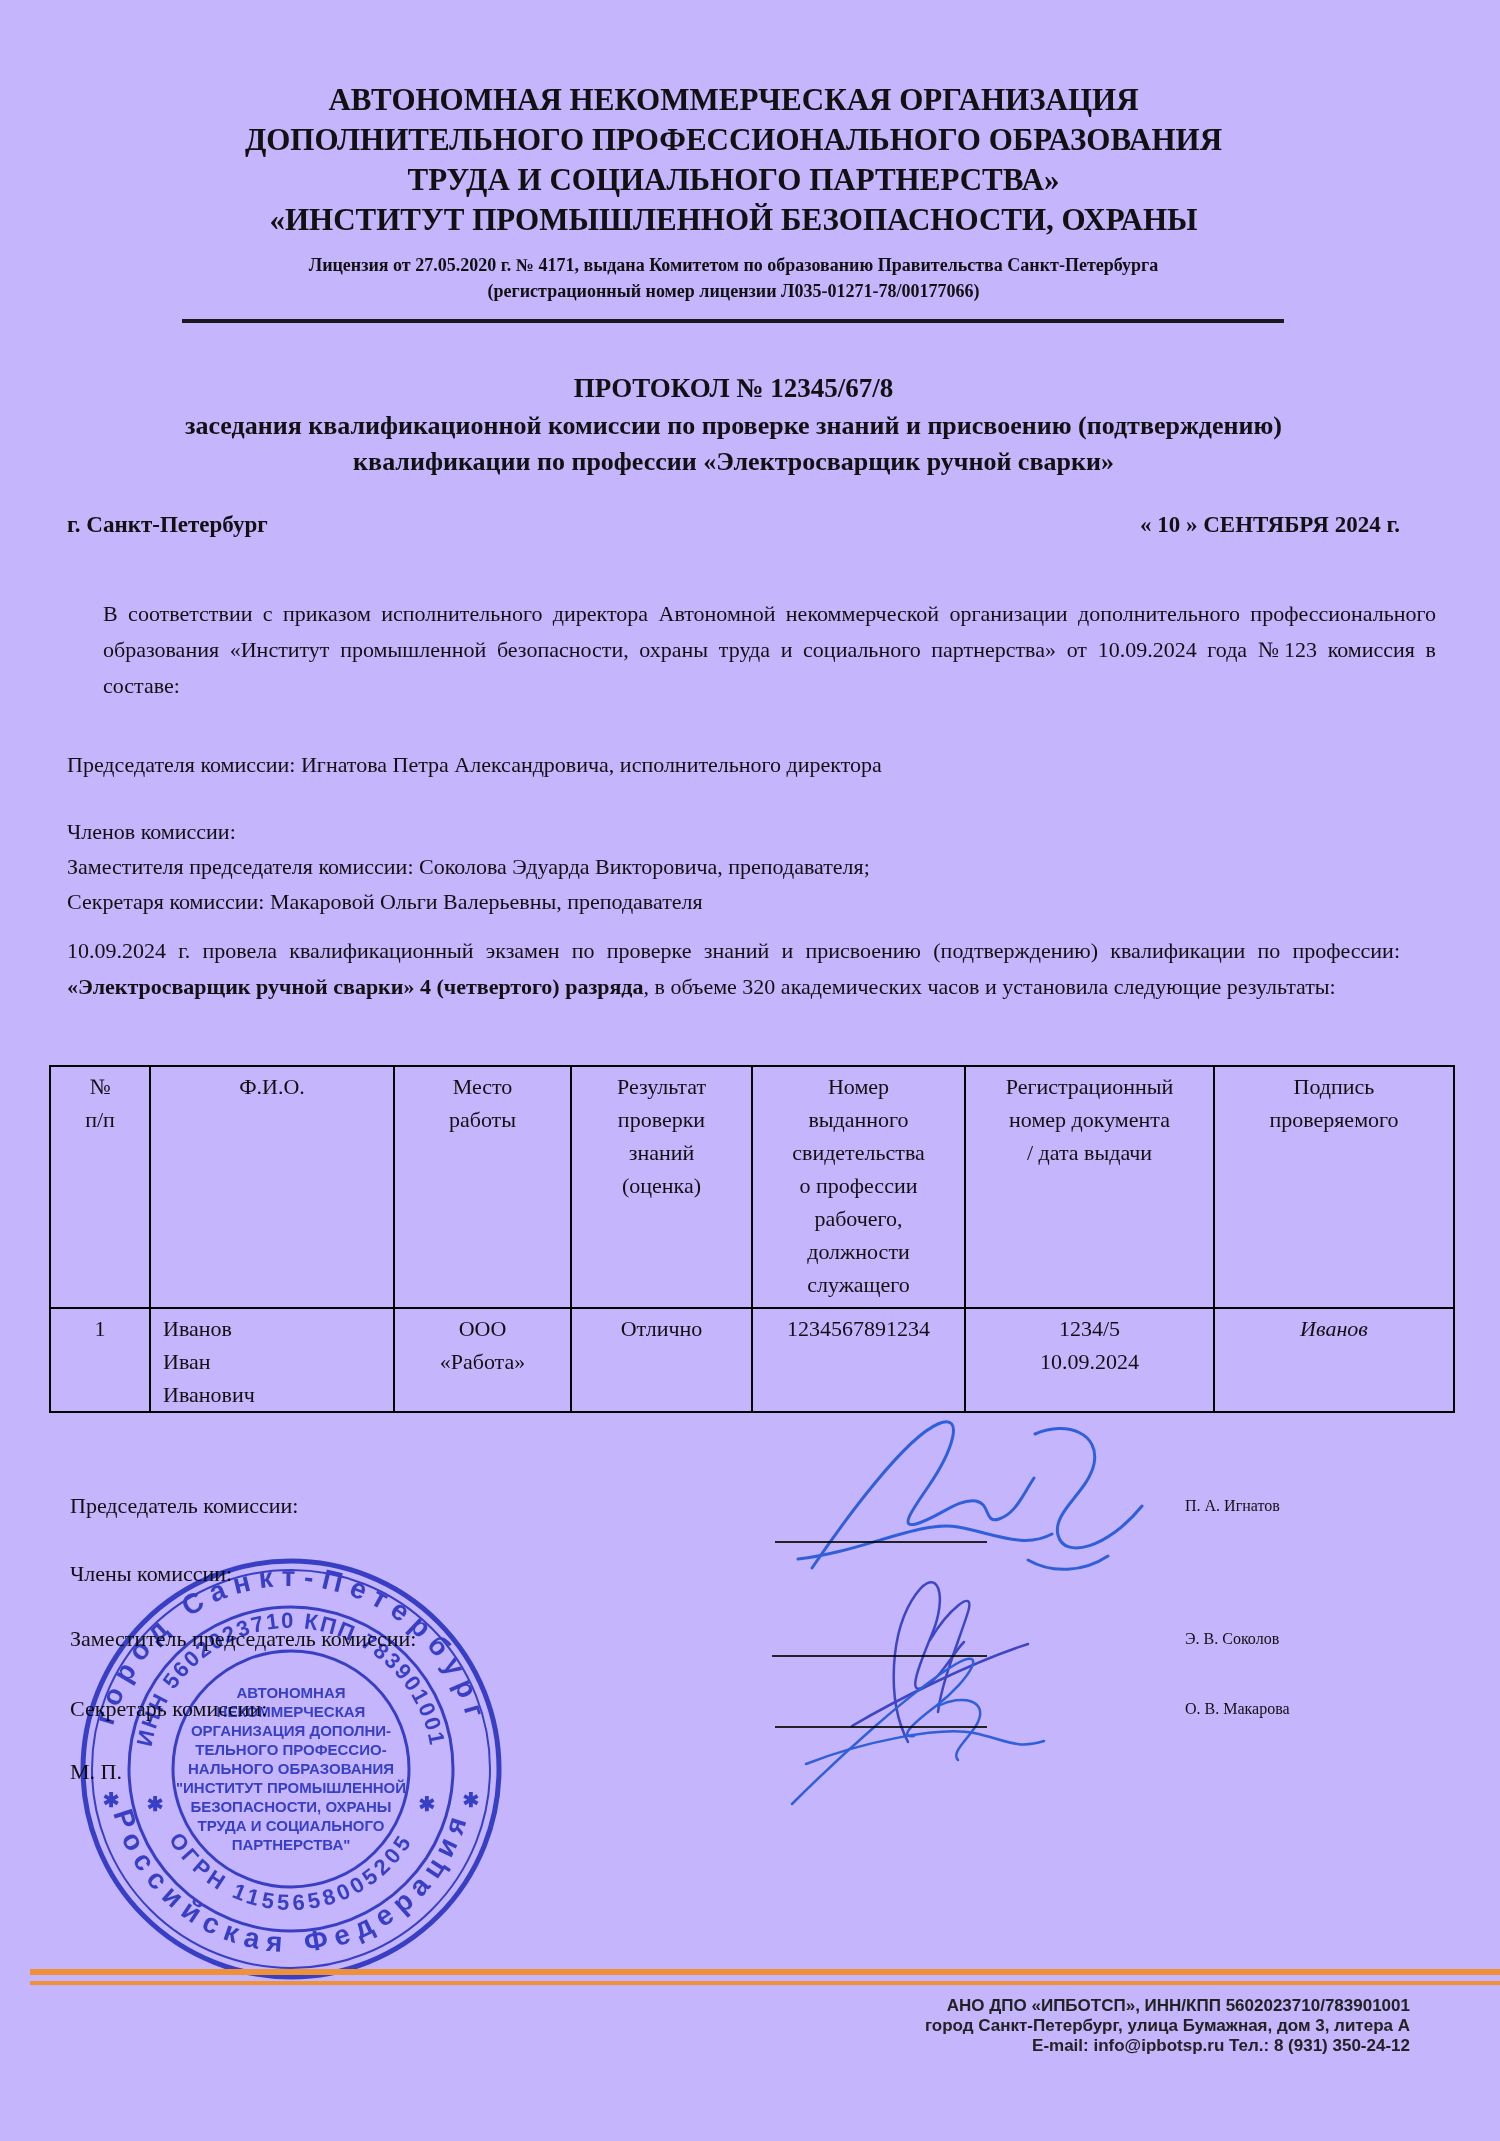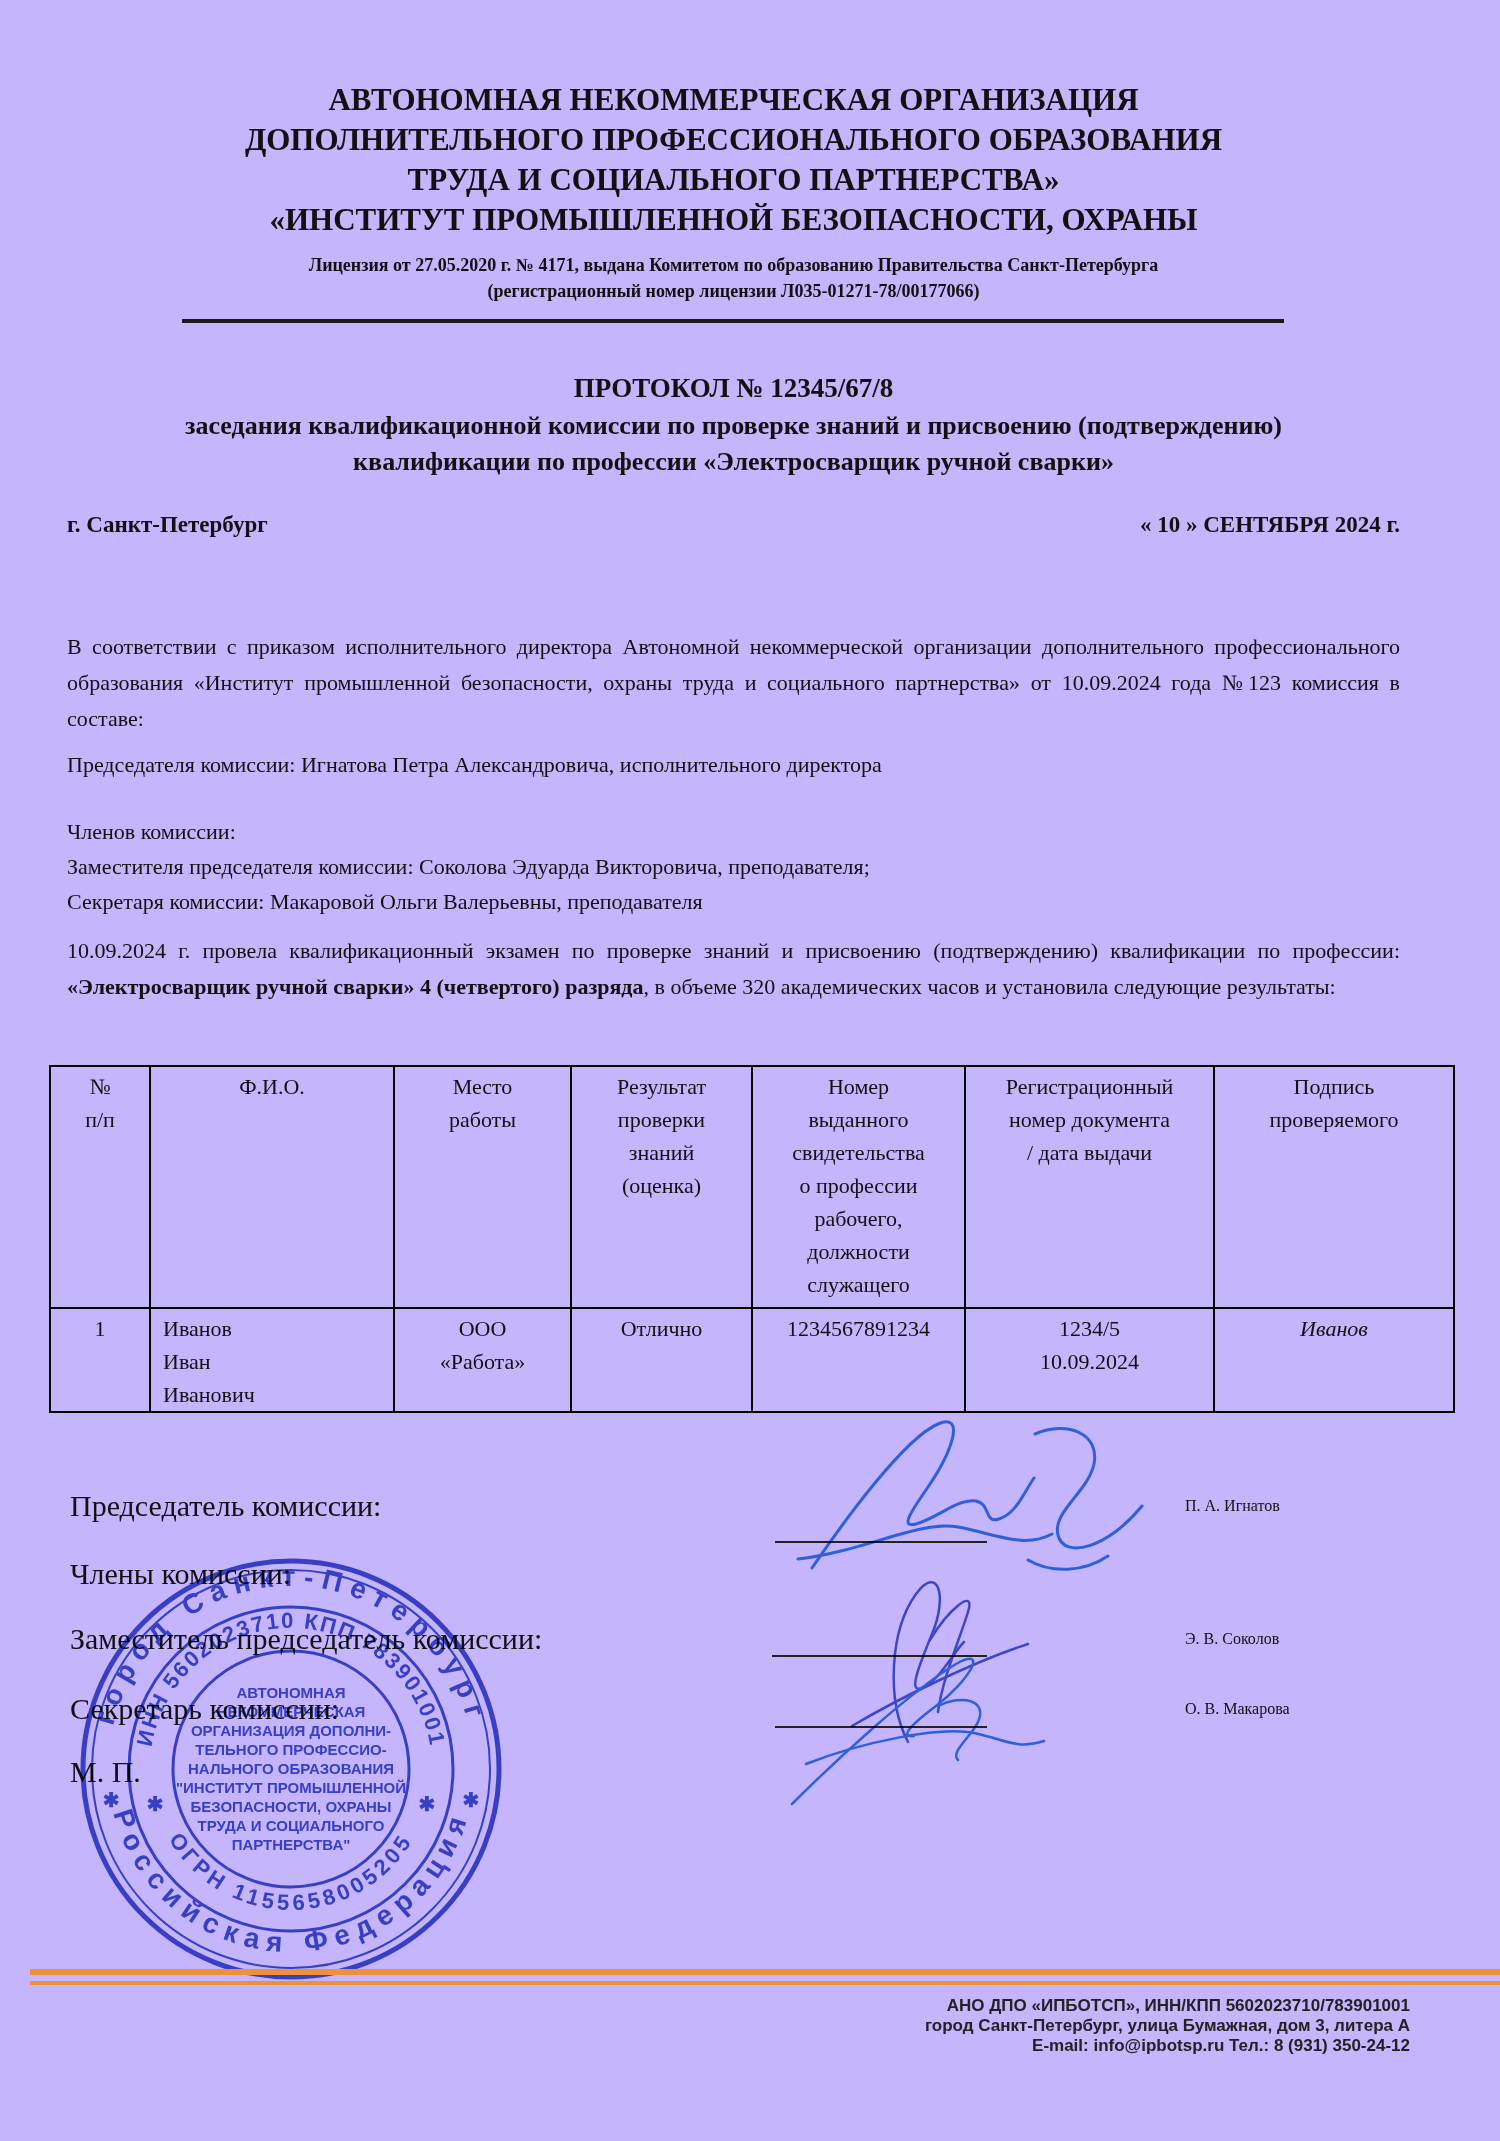--- a/index.html
+++ b/index.html
@@ -28,21 +28,21 @@
   
   .qtable{position:absolute;left:49px;top:1065px;border-collapse:collapse;table-layout:fixed;width:1404px;
           font-size:22px;line-height:33px;}
   .qtable td{border:2px solid #000;vertical-align:top;text-align:center;padding:3px 4px 0 4px;}
   .qtable .hrow td{height:237px;}
   .qtable .drow td{height:95px;}
   .qtable td.fio{text-align:left;padding-left:12px;}
   .qtable td.sig{font-style:italic;}
 
   
-  .slabel{left:70px;font-size:30px;line-height:27px;text-align:right;}
+  .slabel{left:70px;font-size:22px;line-height:27px;text-align:right;}
   .sname{left:1185px;font-size:16px;line-height:27px;}
   .sigline{height:2px;background:#222;}
 
   
   .stamp-svg{left:75px;top:1553px;width:432px;height:432px;mix-blend-mode:multiply;opacity:.93;}
   .sig-svg{left:0;top:0;width:1500px;height:2141px;mix-blend-mode:multiply;pointer-events:none;}
 
   
   .fbar1{left:30px;top:1969px;width:1470px;height:6px;background:#ef9138;}
   .fbar2{left:30px;top:1981px;width:1470px;height:4px;background:#ef9138;}
@@ -72,21 +72,21 @@
 
   <div class="abs ptitle">ПРОТОКОЛ № 12345/67/8</div>
   <div class="abs psub">заседания квалификационной комиссии по проверке знаний и присвоению (подтверждению)</div>
   <div class="abs psub psub2">квалификации по профессии «Электросварщик ручной сварки»</div>
 
   <div class="abs cityrow">
     <span class="city">г. Санкт-Петербург</span>
     <span class="pdate">« 10 » СЕНТЯБРЯ 2024 г.</span>
   </div>
 
-  <div class="abs para" style="top:629px;">В соответствии с приказом исполнительного директора Автономной некоммерческой организации дополнительного профессионального образования «Институт промышленной безопасности, охраны труда и социального партнерства» от 10.09.2024 года №123 комиссия в составе:</div>
+  <div class="abs para" style="top:596px;margin-left:36px;">В соответствии с приказом исполнительного директора Автономной некоммерческой организации дополнительного профессионального образования «Институт промышленной безопасности, охраны труда и социального партнерства» от 10.09.2024 года №123 комиссия в составе:</div>
 
   <div class="abs line" style="top:748px;">Председателя комиссии: Игнатова Петра Александровича, исполнительного директора</div>
   <div class="abs line" style="top:815px;">Членов комиссии:</div>
   <div class="abs line" style="top:850px;">Заместителя председателя комиссии: Соколова Эдуарда Викторовича, преподавателя;</div>
   <div class="abs line" style="top:885px;">Секретаря комиссии: Макаровой Ольги Валерьевны, преподавателя</div>
 
   <div class="abs para" style="top:933px;">
     <span>10.09.2024 г. провела квалификационный экзамен по проверке знаний и присвоению (подтверждению) квалификации по профессии: </span><span style="font-weight:bold;">«Электросварщик ручной сварки» 4 (четвертого) разряда</span><span>, в объеме 320 академических часов и установила следующие результаты:</span>
   </div>
 

